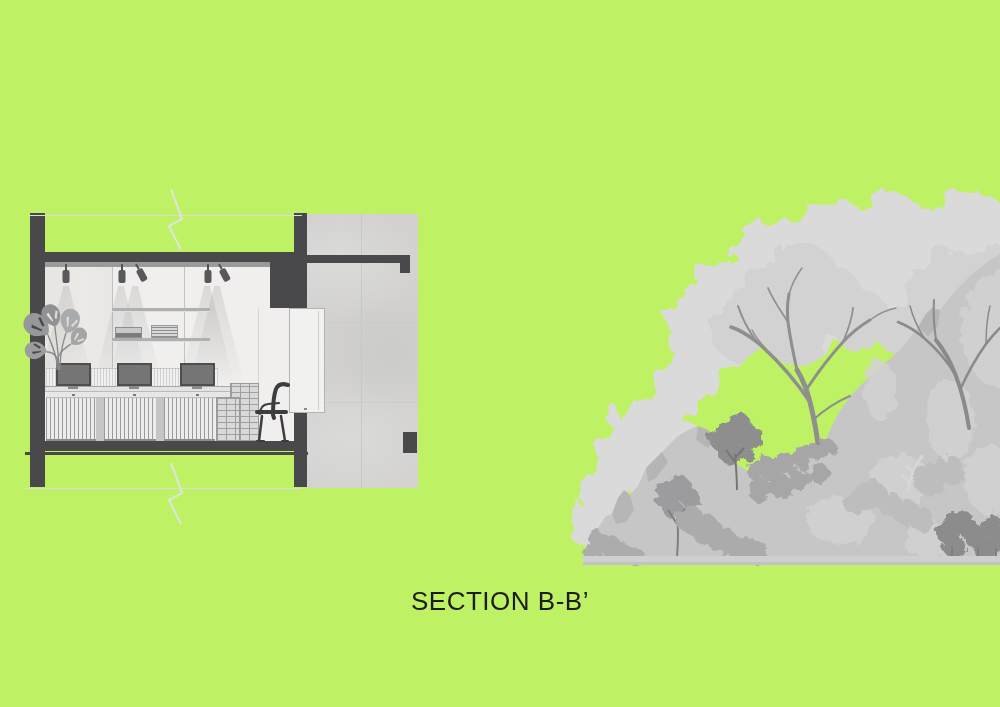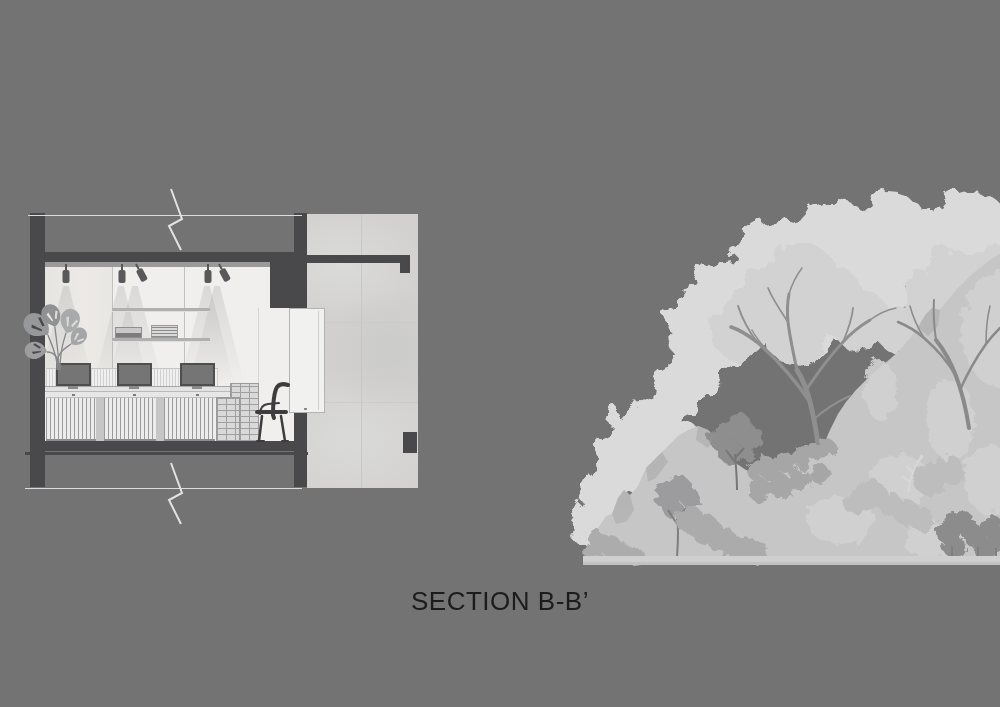--- a/index.html
+++ b/index.html
@@ -1,16 +1,16 @@
 <!DOCTYPE html>
 <html><head>
 <meta charset="utf-8">
 <style>
   html,body{margin:0;padding:0;background:#ffffff;}
-  #sheet{position:relative;width:1000px;height:707px;background:#737373;overflow:hidden;
+  #sheet{position:relative;width:1000px;height:707px;background:#bef264;overflow:hidden;
          font-family:"Liberation Sans",sans-serif;}
   .abs{position:absolute;}
   .dark{background:#49494c;}
   .faintline{background:#dcdcdc;}
   .jointv{background:#c3c3c3;opacity:.75;}
   .wallseam{background:#c9c9c9;opacity:.8;}
   .monitor{position:absolute;width:35px;height:23px;background:#757575;
            border:2px solid #4e4e4e;box-sizing:border-box;}
   .mbase{position:absolute;height:3px;width:10px;background:#8a8a8a;}
   .cone{position:absolute;width:56px;height:100px;top:286px;

